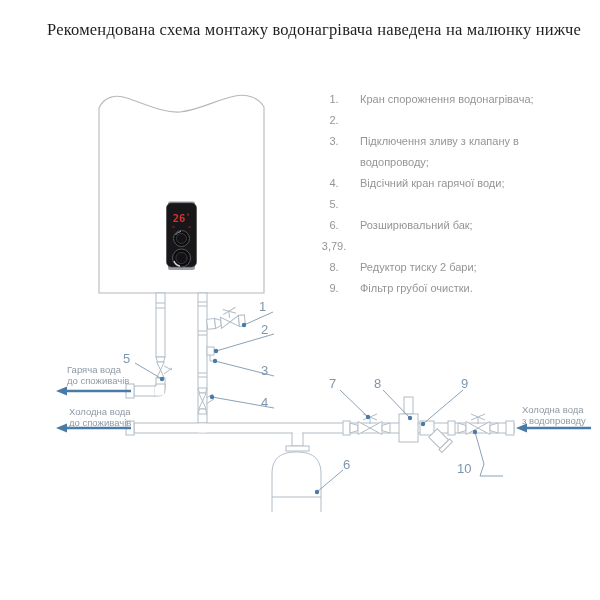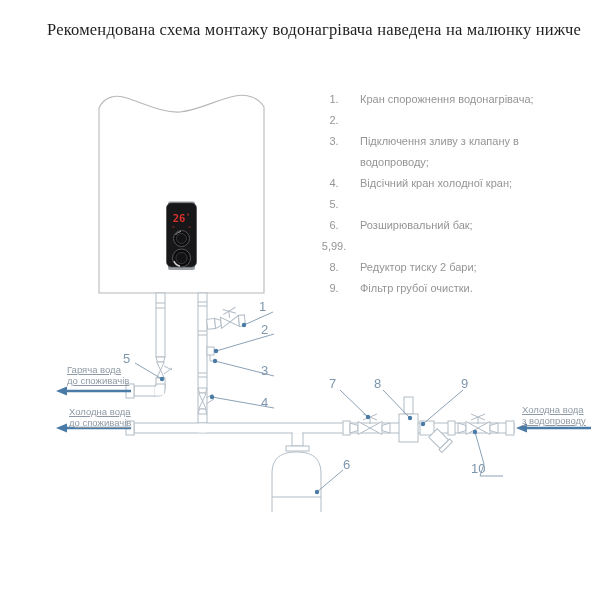--- a/index.html
+++ b/index.html
@@ -14,21 +14,21 @@
   }
   .diagram-svg{position:absolute;left:0;top:0;}
   .legend{
     position:absolute;left:302px;top:89px;width:285px;
     font-size:11px;color:#959595;line-height:21px;
   }
   .legend-row{display:flex;align-items:flex-start;}
   .legend-num{width:36px;text-align:center;flex:0 0 36px;}
   .legend-text{width:212px;margin-left:8px;}
   .flow-label{
-    position:absolute;font-size:9.5px;line-height:10.5px;color:#8e99a4;text-decoration:underline;
+    position:absolute;font-size:9.5px;line-height:10.5px;color:#8e99a4;
   }
   .callout{
     position:absolute;font-size:13px;color:#7e96ad;
   }
 </style>
 </head>
 <body>
 
 <div class="page">
 
@@ -236,21 +236,21 @@
 
   <span class="callout" style="left:245px;top:299px">1</span>
   <span class="callout" style="left:247px;top:322px">2</span>
   <span class="callout" style="left:247px;top:363px">3</span>
   <span class="callout" style="left:247px;top:395px">4</span>
   <span class="callout" style="left:109px;top:351px">5</span>
   <span class="callout" style="left:329px;top:457px">6</span>
   <span class="callout" style="left:315px;top:376px">7</span>
   <span class="callout" style="left:360px;top:376px">8</span>
   <span class="callout" style="left:447px;top:376px">9</span>
-  <span class="callout" style="left:457px;top:461px">10</span>
+  <span class="callout" style="left:443px;top:461px">10</span>
 
   <div class="flow-label" style="left:53px;top:365px">
     <div>Гаряча вода</div>
     <div>до споживачів</div>
   </div>
   <div class="flow-label" style="left:55px;top:407px">
     <div>Холодна вода</div>
     <div>до споживачів</div>
   </div>
   <div class="flow-label" style="left:508px;top:405px">
@@ -265,31 +265,31 @@
     </div>
     <div class="legend-row">
       <span class="legend-num">2.</span>
     </div>
     <div class="legend-row">
       <span class="legend-num">3.</span>
       <span class="legend-text">Підключення зливу з клапану в водопроводу;</span>
     </div>
     <div class="legend-row">
       <span class="legend-num">4.</span>
-      <span class="legend-text">Відсічний кран холодної кран;</span>
+      <span class="legend-text">Відсічний кран гарячої води;</span>
     </div>
     <div class="legend-row">
       <span class="legend-num">5.</span>
     </div>
     <div class="legend-row">
       <span class="legend-num">6.</span>
       <span class="legend-text">Розширювальний бак;</span>
     </div>
     <div class="legend-row">
-      <span class="legend-num">5,99.</span>
+      <span class="legend-num">3,79.</span>
     </div>
     <div class="legend-row">
       <span class="legend-num">8.</span>
       <span class="legend-text">Редуктор тиску 2 бари;</span>
     </div>
     <div class="legend-row">
       <span class="legend-num">9.</span>
       <span class="legend-text">Фільтр грубої очистки.</span>
     </div>
   </div>

